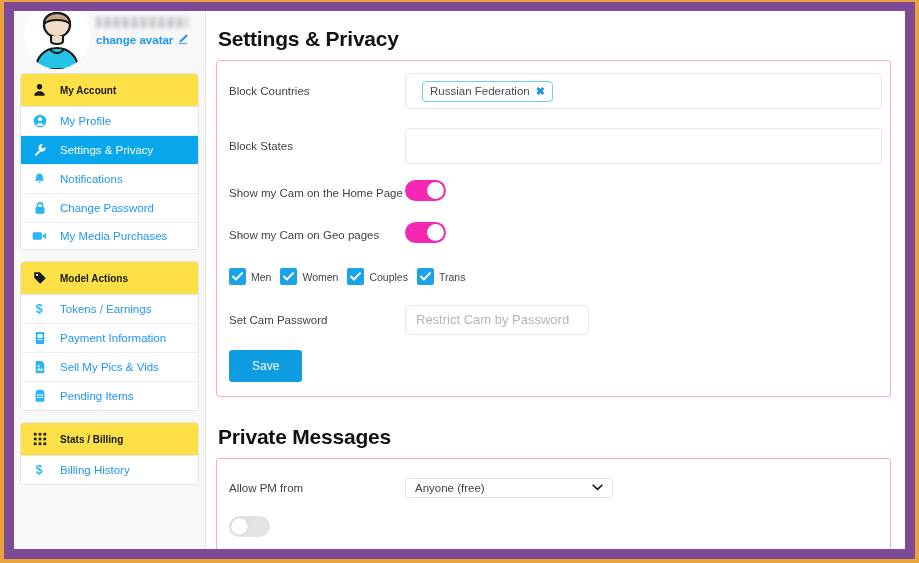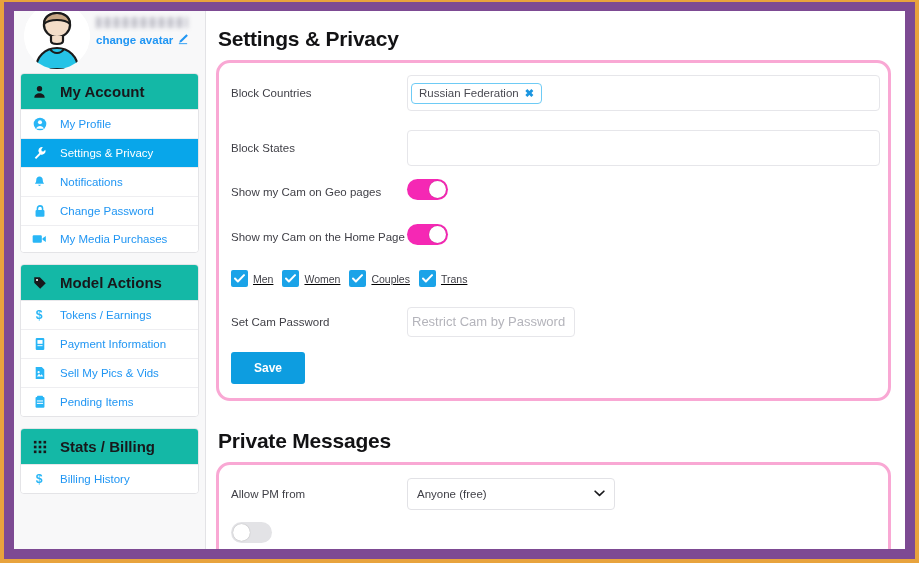--- a/index.html
+++ b/index.html
@@ -82,23 +82,23 @@
   .nav-card {
     background: #ffffff;
     border: 1px solid #e4e4e7;
     border-radius: 4px;
     margin: 0 6px 11px 6px;
     overflow: hidden;
   }
   .nav-head {
     display: flex; align-items: center; gap: 12px;
     padding: 9px 10px;
-    background: #14b8a6;
+    background: #fde047;
     border-bottom: 1px solid #e8e8eb;
-    font-size: 15px;
+    font-size: 10px;
     font-weight: bold;
     color: #18181b;
   }
   .nav-head .ico { width: 17px; display:flex; justify-content:center; color:#18181b; }
   .nav-item {
     display: flex; align-items: center; gap: 12px;
     padding: 7px 10px;
     font-size: 11.5px;
     color: #2196f3;
     border-bottom: 1px solid #eeeef1;
@@ -118,22 +118,22 @@
     overflow: hidden;
   }
   .section-title {
     font-size: 21px;
     font-weight: bold;
     color: #121214;
     margin: 16px 0 9px 2px;
     letter-spacing: -0.2px;
   }
   .card {
-    border: 3px solid #f9a8d4;
-    border-radius: 14px;
+    border: 1px solid #f9a8d4;
+    border-radius: 3px;
     background: #fff;
     padding: 12px 0 14px 0;
   }
   .row {
     display: flex;
     align-items: center;
     padding: 0 8px 0 12px;
     min-height: 33px;
   }
   .row + .row { margin-top: 0; }
@@ -144,21 +144,21 @@
   }
   .field { flex: 1 1 auto; }
 
   .tag-input {
     border: 1px solid #e6e6ea;
     border-radius: 4px;
     background: #fff;
     min-height: 36px;
     display: flex;
     align-items: center;
-    padding: 4px 3px;
+    padding: 4px 16px;
   }
   .tag {
     display: inline-flex;
     align-items: center;
     gap: 6px;
     border: 1px solid #6ecbf5;
     border-radius: 4px;
     padding: 3px 7px;
     font-size: 11.5px;
     color: #4a4a52;
@@ -185,60 +185,60 @@
   .toggle .knob {
     position: absolute; top: 2px;
     width: 17px; height: 17px;
     border-radius: 50%;
     background: #fff;
     box-shadow: 0 0 1px rgba(0,0,0,.35);
   }
   .toggle.on .knob { right: 2px; }
   .toggle.off .knob { left: 2px; }
 
-  .checks { display: flex; align-items: center; gap: 9px; text-decoration: underline; }
+  .checks { display: flex; align-items: center; gap: 9px; }
   .chk-group { display: flex; align-items: center; gap: 5px; }
   .chkbox {
     width: 17px; height: 17px;
     border-radius: 2px;
     background: #1aa3e8;
     display: flex; align-items: center; justify-content: center;
     cursor: pointer;
   }
   .chkbox svg { display: block; }
   .chk-label { font-size: 10.5px; color: #3f3f46; }
 
   .pw-input {
     border: 1px solid #e6e6ea;
     border-radius: 4px;
     height: 30px;
-    width: 168px;
+    width: 184px;
     display: flex; align-items: center;
-    padding: 0 4px;
+    padding: 0 10px;
     font-size: 13px;
     color: #b4b4bb;
   }
 
   .btn-save {
     background: #0d9de0;
     color: #fff;
     border: none;
     border-radius: 3px;
     font-size: 12px;
-    font-weight: bold;
+    font-weight: normal;
     padding: 9px 23px;
     margin: 14px 0 0 12px;
     cursor: pointer;
     font-family: "Liberation Sans", sans-serif;
   }
 
   .select-box {
     border: 1px solid #e2e2e6;
     border-radius: 4px;
-    height: 32px;
+    height: 20px;
     width: 208px;
     display: flex; align-items: center; justify-content: space-between;
     padding: 0 9px;
     font-size: 11.5px;
     color: #3f3f46;
     background: #fff;
     cursor: pointer;
   }
   .caret { color: #18181b; font-size: 10px; }
 
@@ -444,29 +444,29 @@
           </div>
         </div>
 
         <div class="row" style="margin-top:19px">
           <div class="label">Block States</div>
           <div class="field">
             <div class="plain-input"></div>
           </div>
         </div>
 
+        <div class="row" style="margin-top:12px">
+          <div class="label">Show my Cam on the Home Page</div>
+          <div class="field">
+            <div class="toggle on"><span class="knob"></span></div>
+          </div>
+        </div>
+
         <div class="row" style="margin-top:9px">
           <div class="label">Show my Cam on Geo pages</div>
-          <div class="field">
-            <div class="toggle on"><span class="knob"></span></div>
-          </div>
-        </div>
-
-        <div class="row" style="margin-top:12px">
-          <div class="label">Show my Cam on the Home Page</div>
           <div class="field">
             <div class="toggle on"><span class="knob"></span></div>
           </div>
         </div>
 
         <div class="row" style="margin-top:9px">
           <div class="field checks">
             <span class="chk-group">
               <span class="chkbox">
                 <svg width="11" height="9" viewBox="0 0 12 10">

